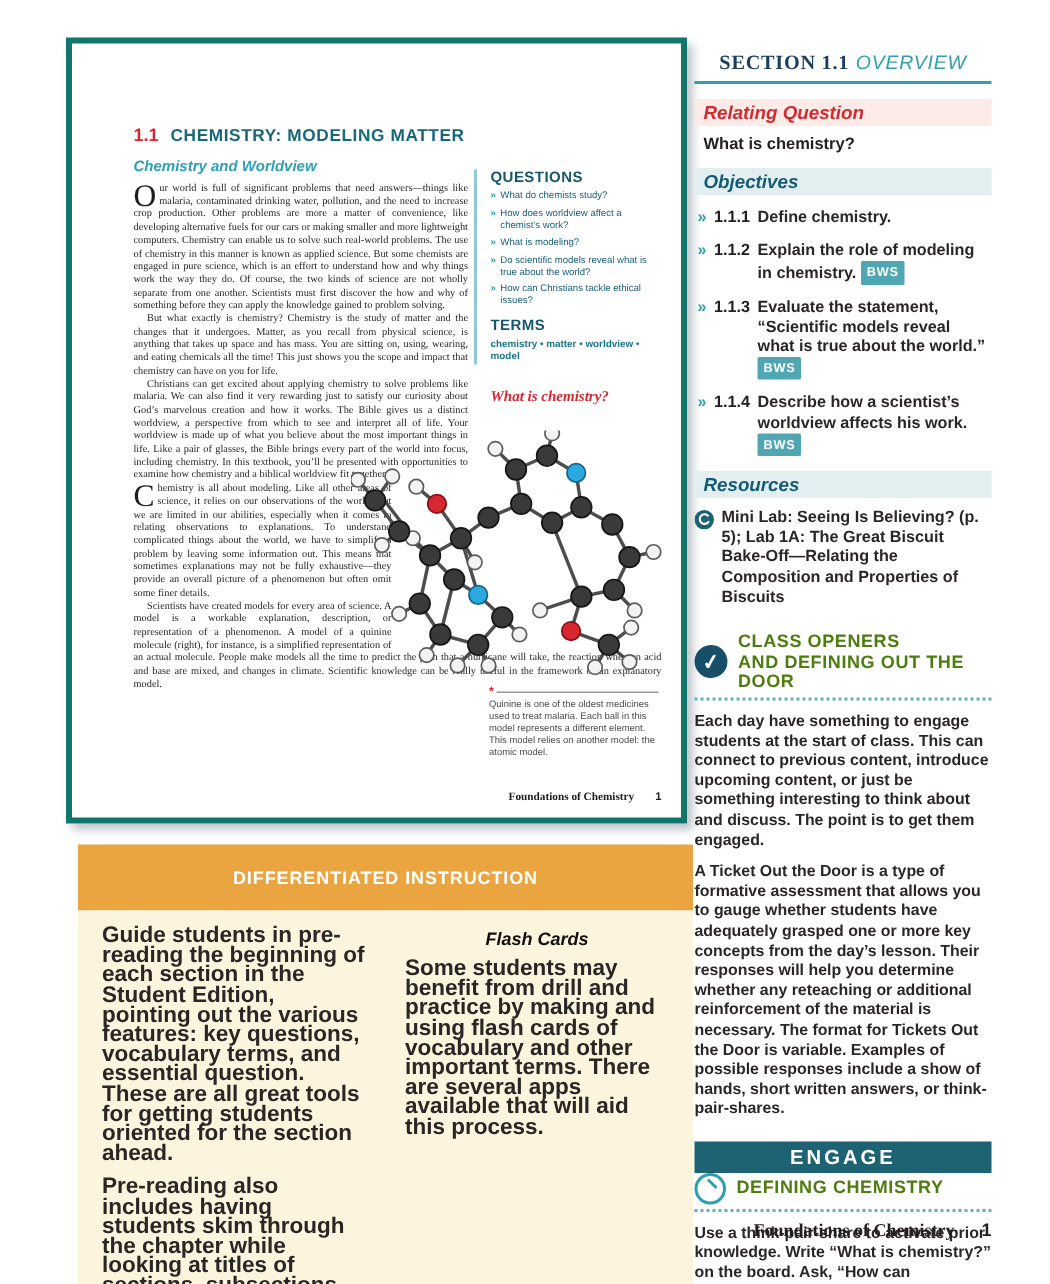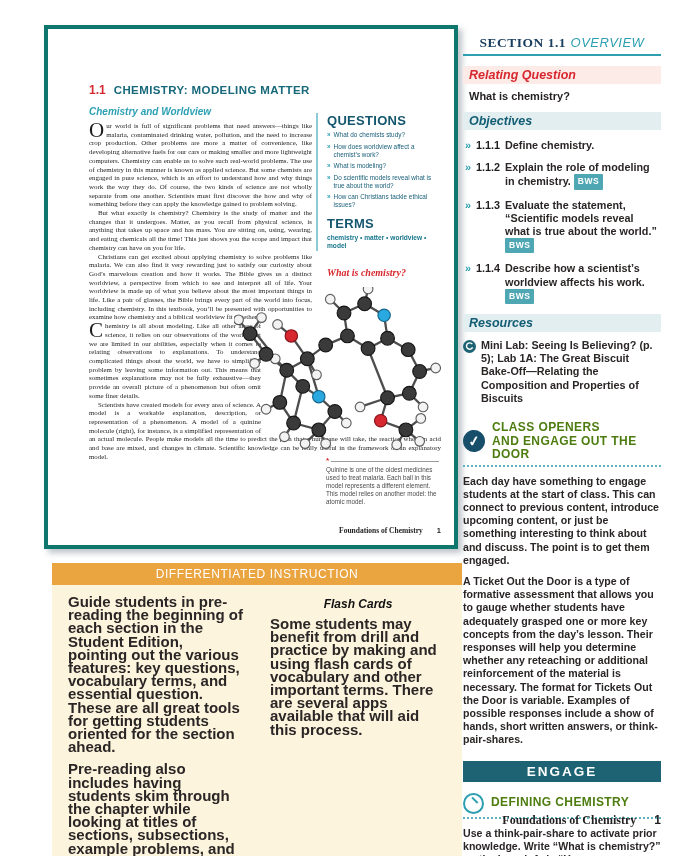--- a/index.html
+++ b/index.html
@@ -23,21 +23,21 @@
   .col-narrow{width:223px;}
   .sp-text p{margin:0;}
   .sp-text p.ind{text-indent:9px;}
   .dropcap{float:left;font-family:"Liberation Serif",serif;font-size:21px;line-height:17px;
     padding-right:2px;color:#1d1d1d;}
   .sec2{width:352px;}
   .mol-spacer{float:right;width:180px;height:112px;}
   
   .sp-sidebar{position:absolute;left:268px;top:84px;width:124px;}
   .sb-rule{border-left:2px solid #8ccbd5;padding-left:9px;}
-  .sb-title{color:#14566d;font-weight:bold;font-size:13px;letter-spacing:.3px;margin:0 0 3px 0;}
+  .sb-title{color:#14566d;font-weight:bold;font-size:10px;letter-spacing:.3px;margin:0 0 3px 0;}
   .sb-q{display:flex;gap:3px;font-size:6.4px;line-height:8px;color:#1b607a;margin-bottom:3.5px;}
   .sb-q .chev{color:#2da0b4;font-weight:bold;}
   .sb-terms{color:#18768c;font-weight:bold;font-size:6.6px;line-height:8.4px;margin-top:2px;}
   .sb-redq{font-family:"Liberation Serif",serif;color:#d7282f;font-weight:bold;font-style:italic;
     font-size:10px;margin-top:16px;padding-left:11px;}
   
   .mol{position:absolute;left:186px;top:258px;width:212px;height:170px;}
   .sp-caption{position:absolute;left:278px;top:430px;width:113px;}
   .cap-rule{display:flex;align-items:center;gap:2px;margin-bottom:3px;}
   .cap-star{color:#d7282f;font-weight:bold;font-size:8px;line-height:4px;}
@@ -75,22 +75,22 @@
     display:flex;align-items:center;justify-content:center;font-size:14px;font-weight:bold;
     flex:0 0 auto;transform:rotate(-8deg);}
   .engage{background:#1d6373;color:#fff;font-weight:bold;font-size:13.5px;letter-spacing:2px;
     text-align:center;padding:3px 0;margin-top:14px;}
   .act-icon{width:17px;height:17px;border-radius:50%;border:2px solid #2d9fb0;flex:0 0 auto;
     position:relative;}
   .act-icon::after{content:"";position:absolute;left:3px;top:3px;width:8px;height:8px;
     border-top:2px solid #2d9fb0;transform:rotate(45deg);}
   
   .diff{position:absolute;left:52px;top:563px;width:410px;}
-  .diff-bar{background:#eaa440;color:#fff;font-weight:normal;font-size:12px;letter-spacing:.6px;
-    text-align:center;padding:4px 0;}
+  .diff-bar{background:#eaa440;color:#fff;font-weight:bold;font-size:12px;letter-spacing:.6px;
+    text-align:center;padding:15px 0;}
   .diff-body{background:#fcf4dd;display:flex;gap:26px;padding:10px 16px 18px 16px;min-height:186px;}
   .diff-col{flex:1;}
   .diff-h{font-style:italic;font-weight:bold;font-size:12px;text-align:center;color:#111;margin:2px 0 6px 0;}
   .diff-col p{font-size:15px;line-height:13.2px;font-weight:bold;color:#2b2626;margin:0 0 9px 0;}
   
   .page-footer{position:absolute;left:433px;top:813px;width:228px;display:flex;
     justify-content:flex-end;gap:18px;align-items:baseline;}
   .page-footer .bk{font-family:"Liberation Serif",serif;font-weight:bold;font-size:12px;}
   .page-footer .pg{font-weight:bold;font-size:12px;}
   svg line{stroke:#4d4d4d;stroke-width:2;}
@@ -305,31 +305,31 @@
     </svg>
     <span class="txt">Mini Lab: Seeing Is Believing? (p. 5); Lab 1A: The Great Biscuit Bake-Off—Relating the Composition and Properties of Biscuits</span>
   </div>
 
   <div class="sec-head">
     <span class="check-icon">
         <span>✓</span>
       </span>
     <span class="tt">
       <span>CLASS OPENERS</span><br>
-      <span>AND ENGAGE OUT THE DOOR</span>
+      <span>AND DEFINING OUT THE DOOR</span>
     </span>
   </div>
   <div class="dotted"></div>
 
   <p class="body">Each day have something to engage students at the start of class. This can connect to previous content, introduce upcoming content, or just be something interesting to think about and discuss. The point is to get them engaged.</p>
   <p class="body">A Ticket Out the Door is a type of formative assessment that allows you to gauge whether students have adequately grasped one or more key concepts from the day’s lesson. Their responses will help you determine whether any reteaching or additional reinforcement of the material is necessary. The format for Tickets Out the Door is variable. Examples of possible responses include a show of hands, short written answers, or think-pair-shares.</p>
 
   <div class="engage">ENGAGE</div>
 
-  <div class="sec-head" style="margin-top:11px;">
+  <div class="sec-head" style="margin-top:0;">
     <span class="act-icon"></span>
     <span class="tt">DEFINING CHEMISTRY</span>
   </div>
   <div class="dotted"></div>
 
   <p class="body">Use a think-pair-share to activate prior knowledge. Write “What is chemistry?” on the board. Ask, “How can Christians serve others by doing the work of chemistry?” Encourage students to discuss the definition of chemistry with a neighbor and use resources (e.g., textbook, internet, dictionary). Once they have had sufficient time, ask for a few examples of their definitions. Highlight the aspects of each definition that are correct.</p>
 </div>
 
 <div class="diff">
   <div class="diff-bar">DIFFERENTIATED INSTRUCTION</div>

